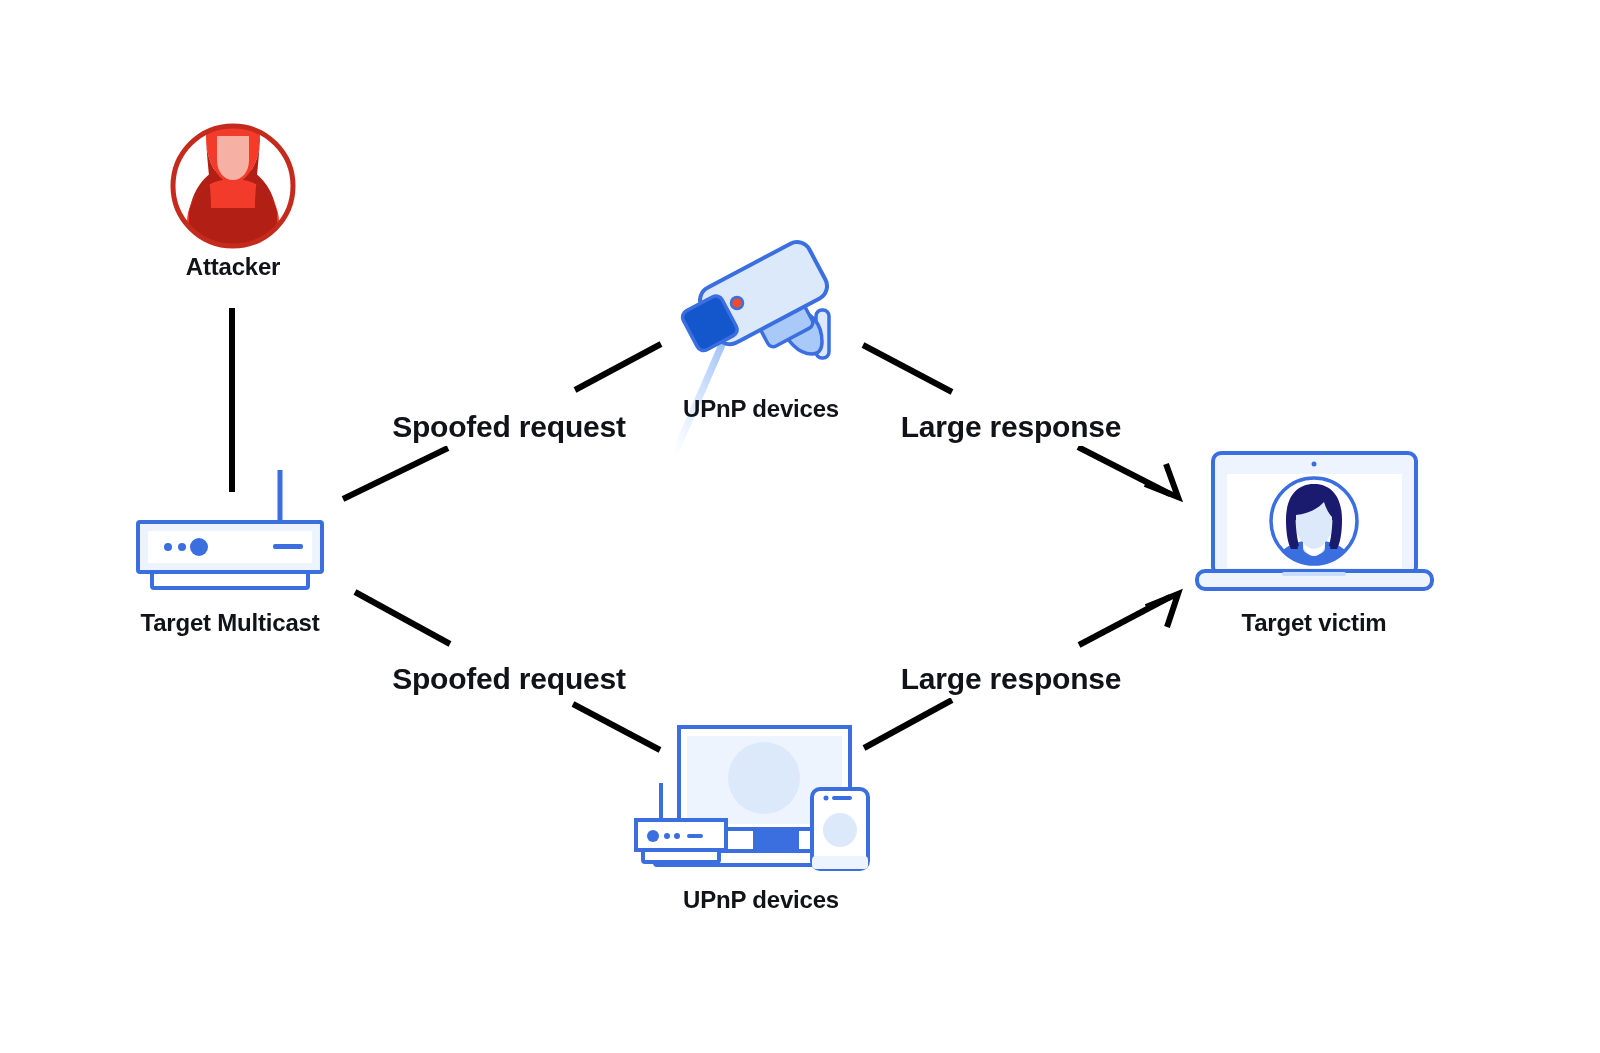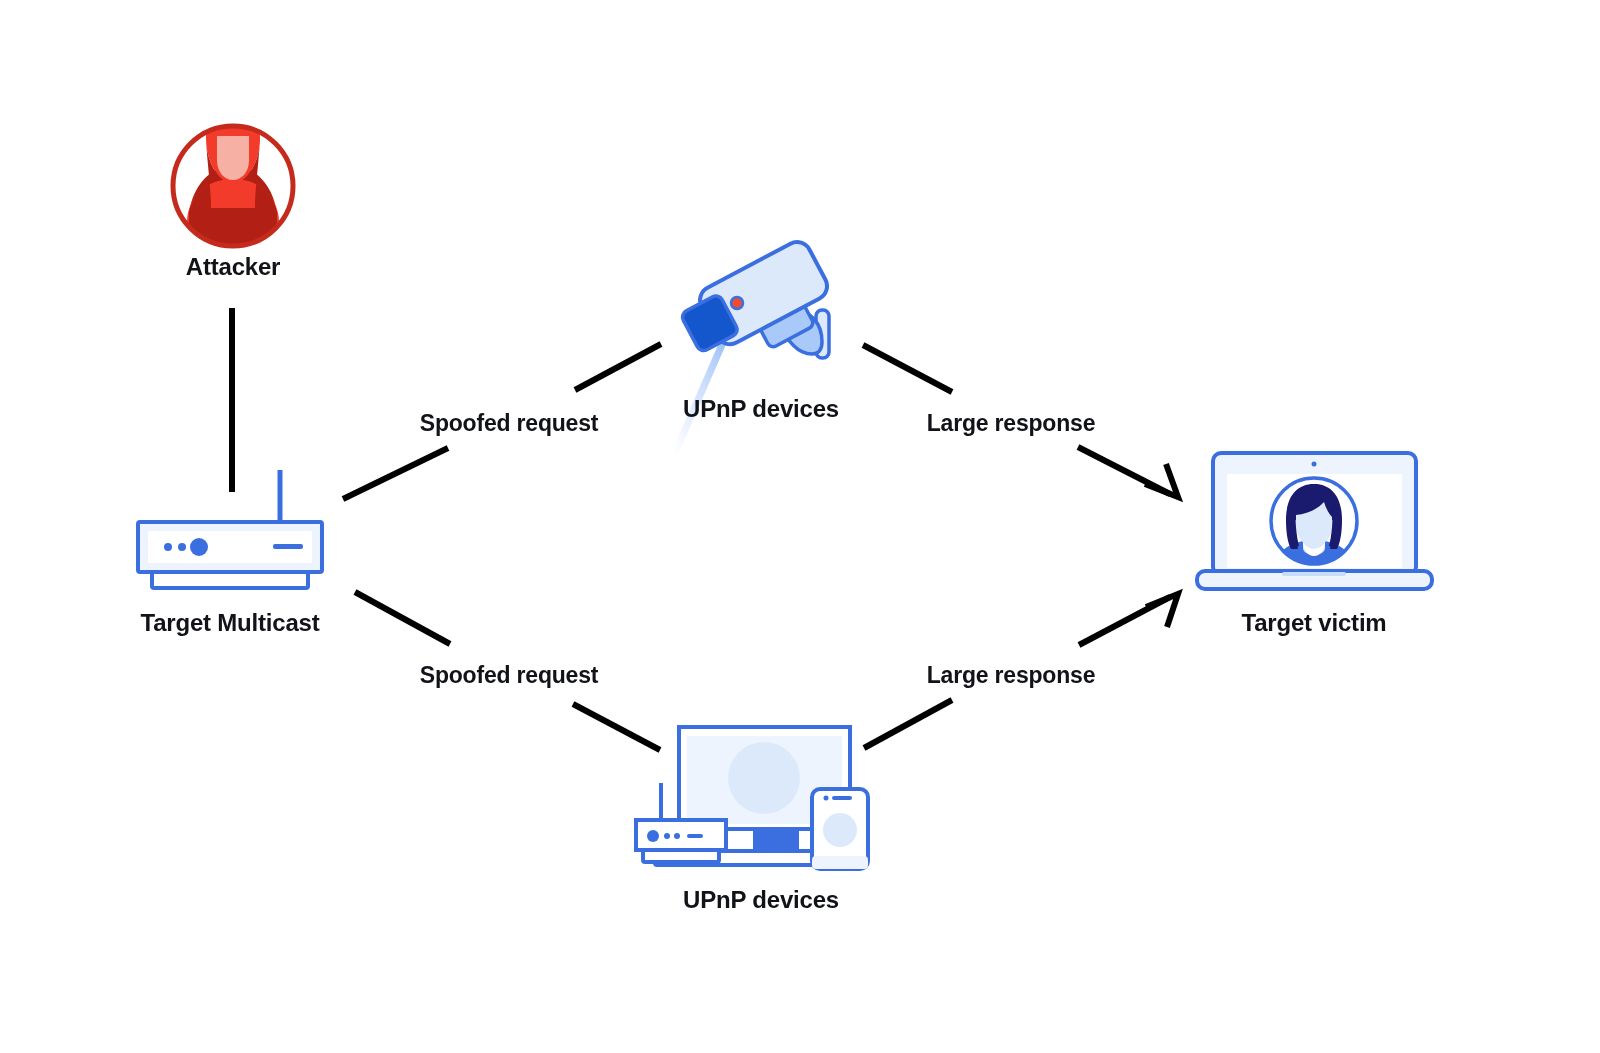--- a/index.html
+++ b/index.html
@@ -43,21 +43,21 @@
     font-family: "Liberation Sans", sans-serif;
     font-weight: bold;
     color: #111318;
     white-space: nowrap;
     text-align: center;
     background: #ffffff;
     padding: 2px 8px;
     letter-spacing: -0.2px;
   }
   .lbl-24 { font-size: 24px; }
-  .lbl-23 { font-size: 23px; }
+  .lbl-23 { font-size: 30px; }
 </style>
 </head>
 <body>
 
 <div id="stage">
 
   <svg id="diagram-svg" viewBox="0 0 1600 1053">
 
     <g stroke="#000000" stroke-width="6" fill="none" stroke-linecap="butt">
 

